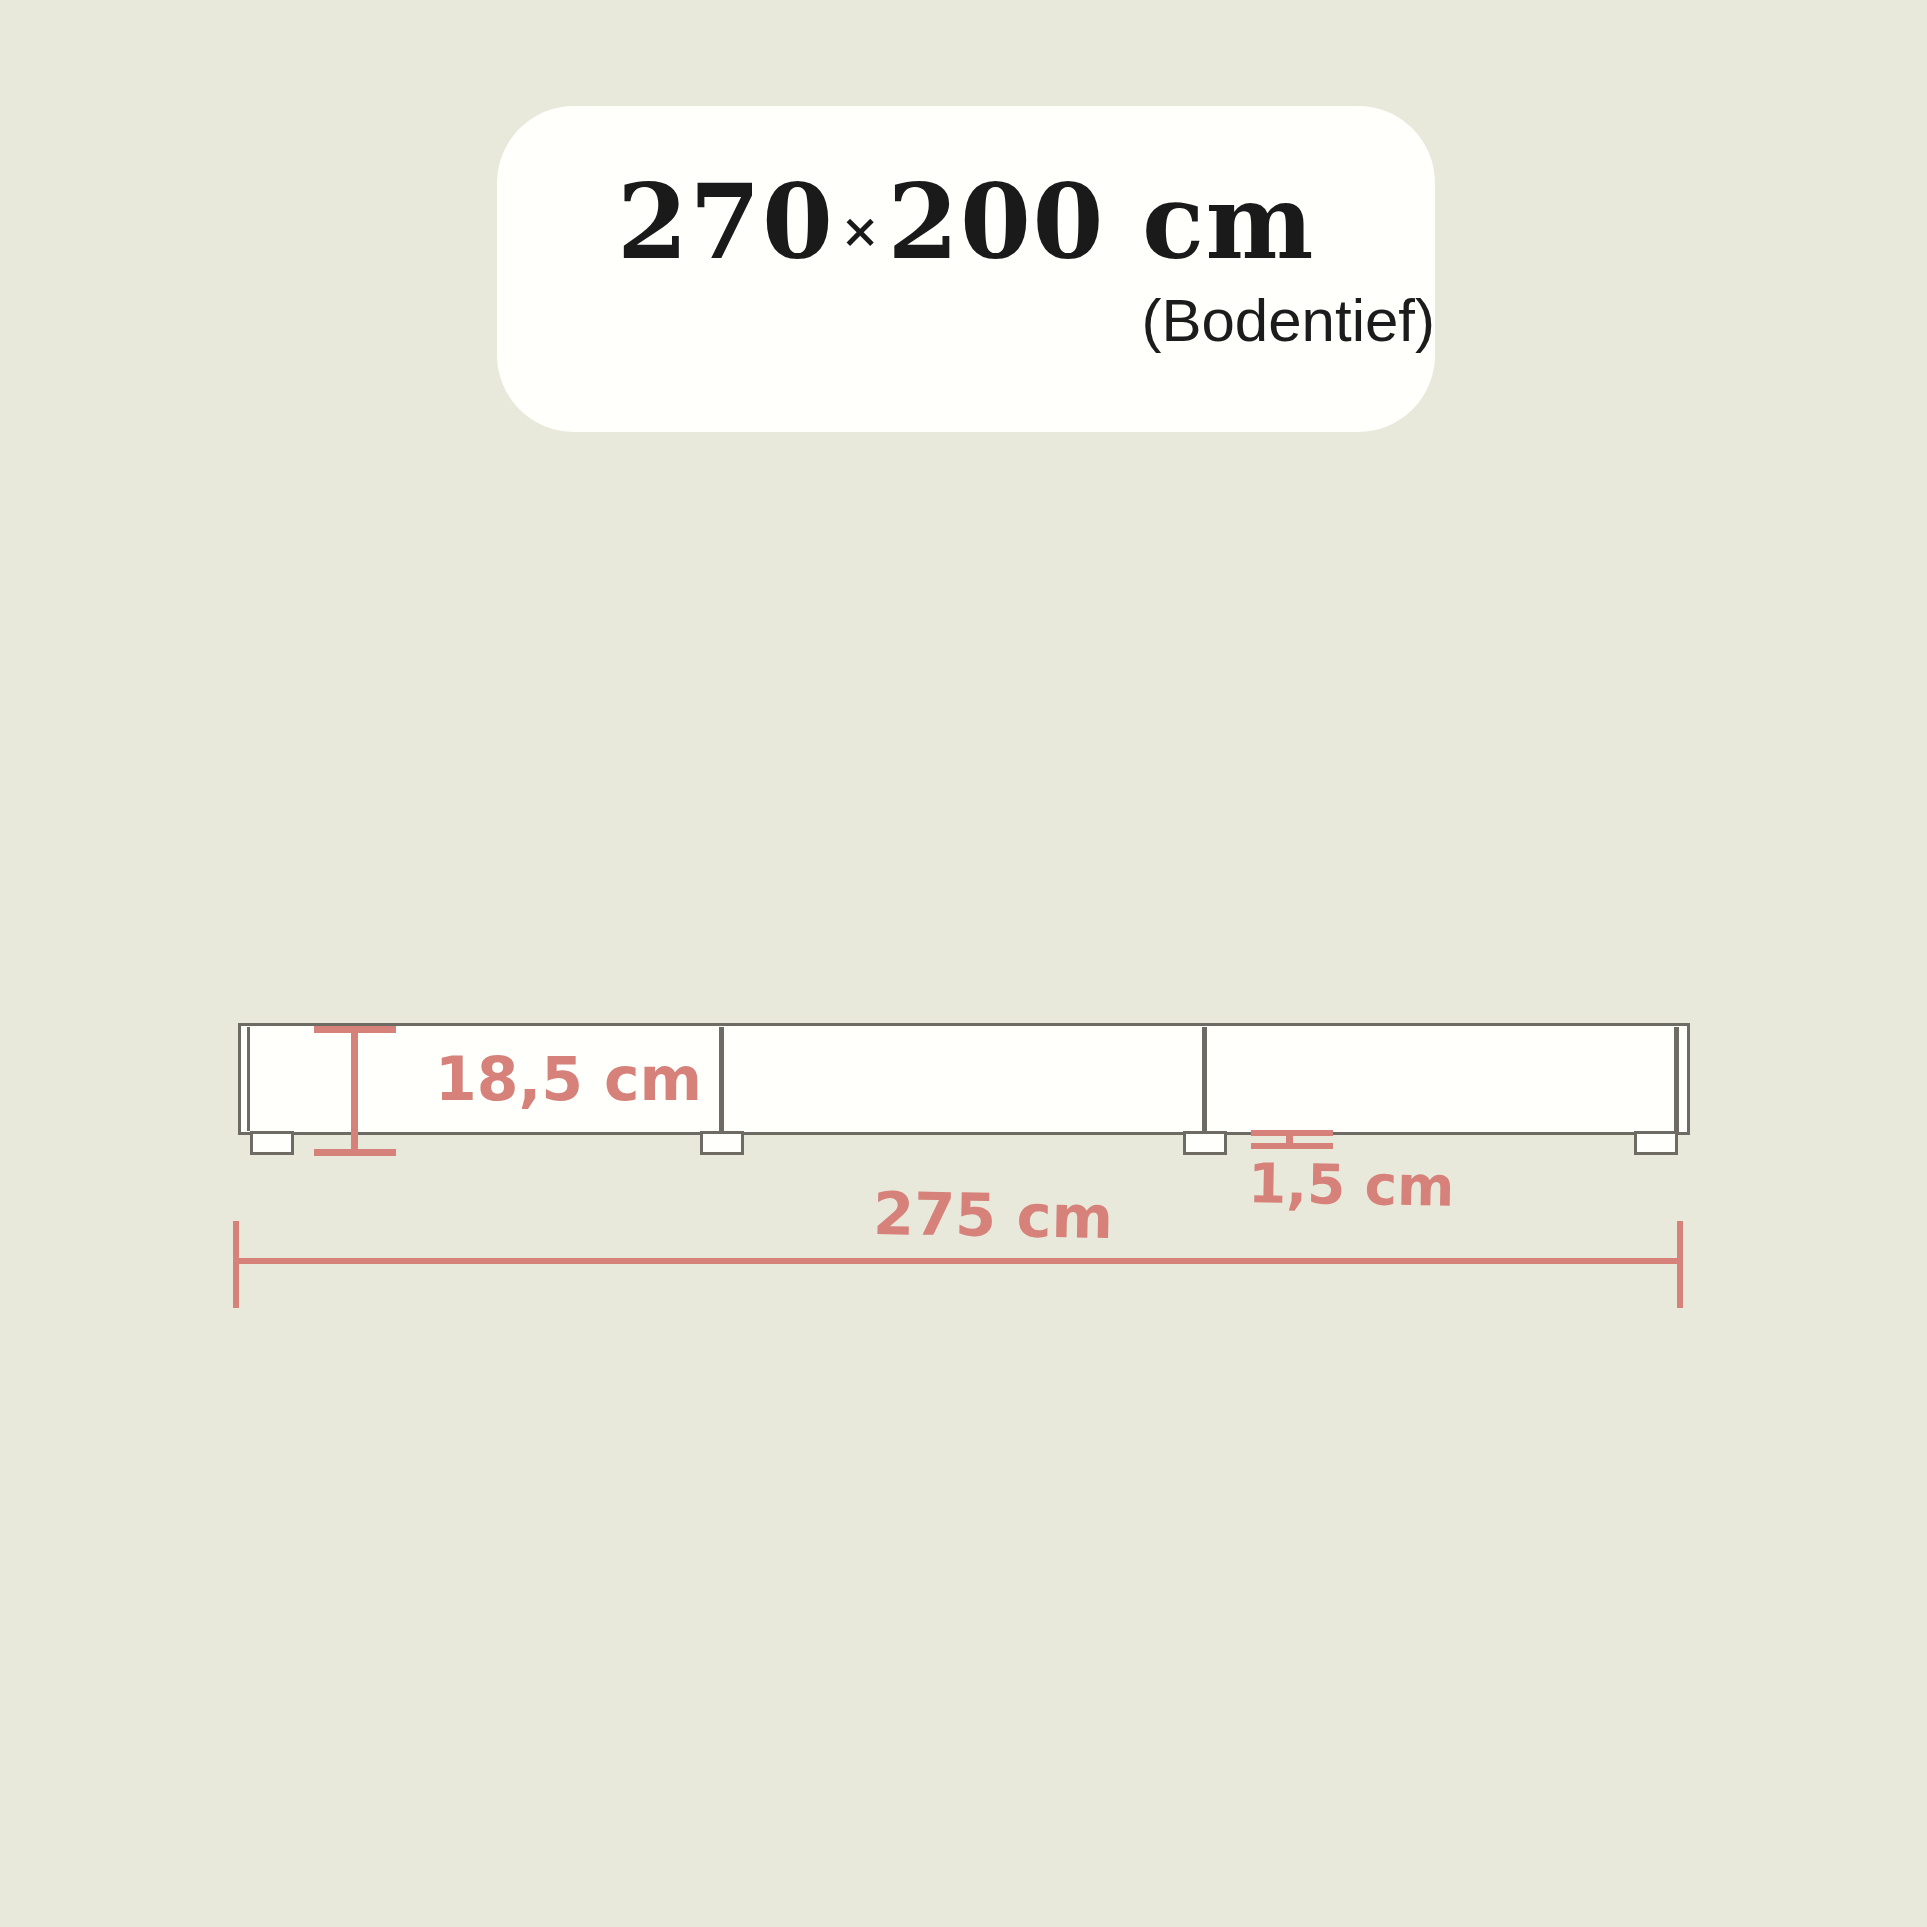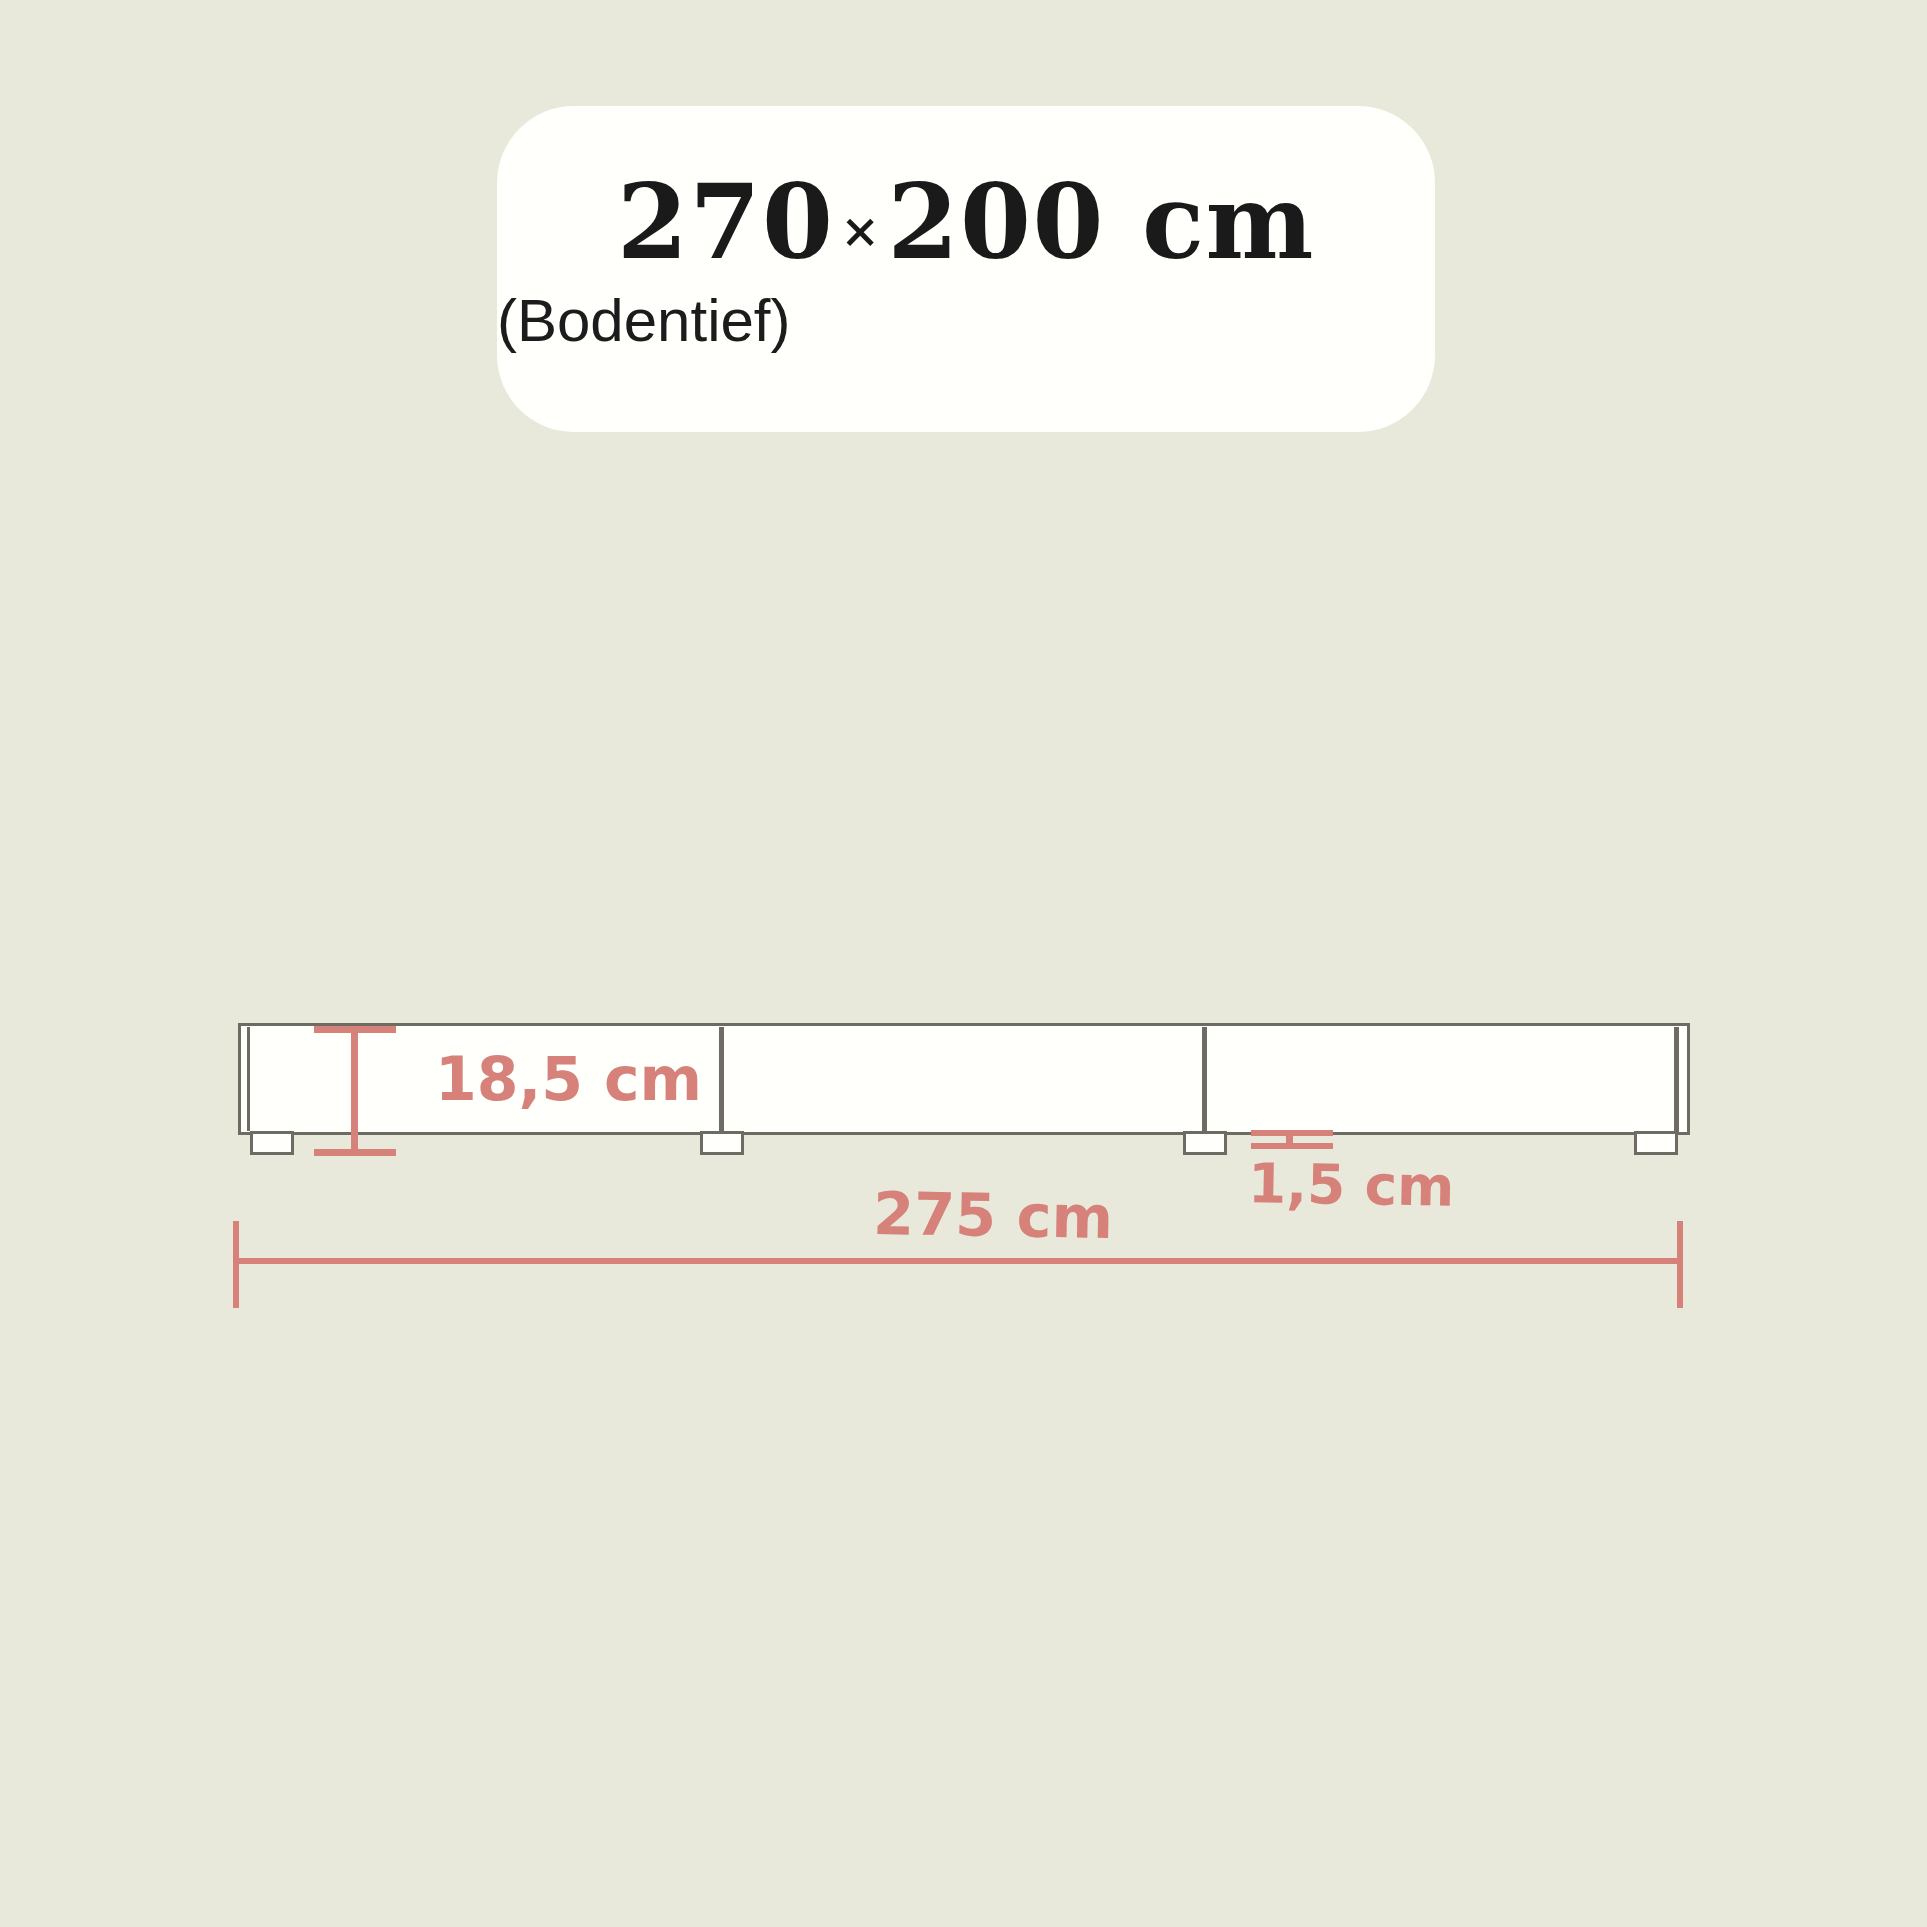--- a/index.html
+++ b/index.html
@@ -36,21 +36,21 @@
     white-space:nowrap;
   }
   .card-title .times{
     font-size:0.46em;
     vertical-align:middle;
     margin:0 6.2px;
     font-weight:700;
   }
   .card-subtitle{
     position:absolute;left:0;top:185px;width:100%;
-    text-align:left;
+    text-align:right;
     font-family:"Liberation Sans",sans-serif;
     font-weight:400;
     font-size:60px;line-height:1;
     color:#1c1c1c;
     white-space:nowrap;
   }
   
   .bed-body{
     position:absolute;left:238px;top:1023px;
     width:1452px;height:112px;

